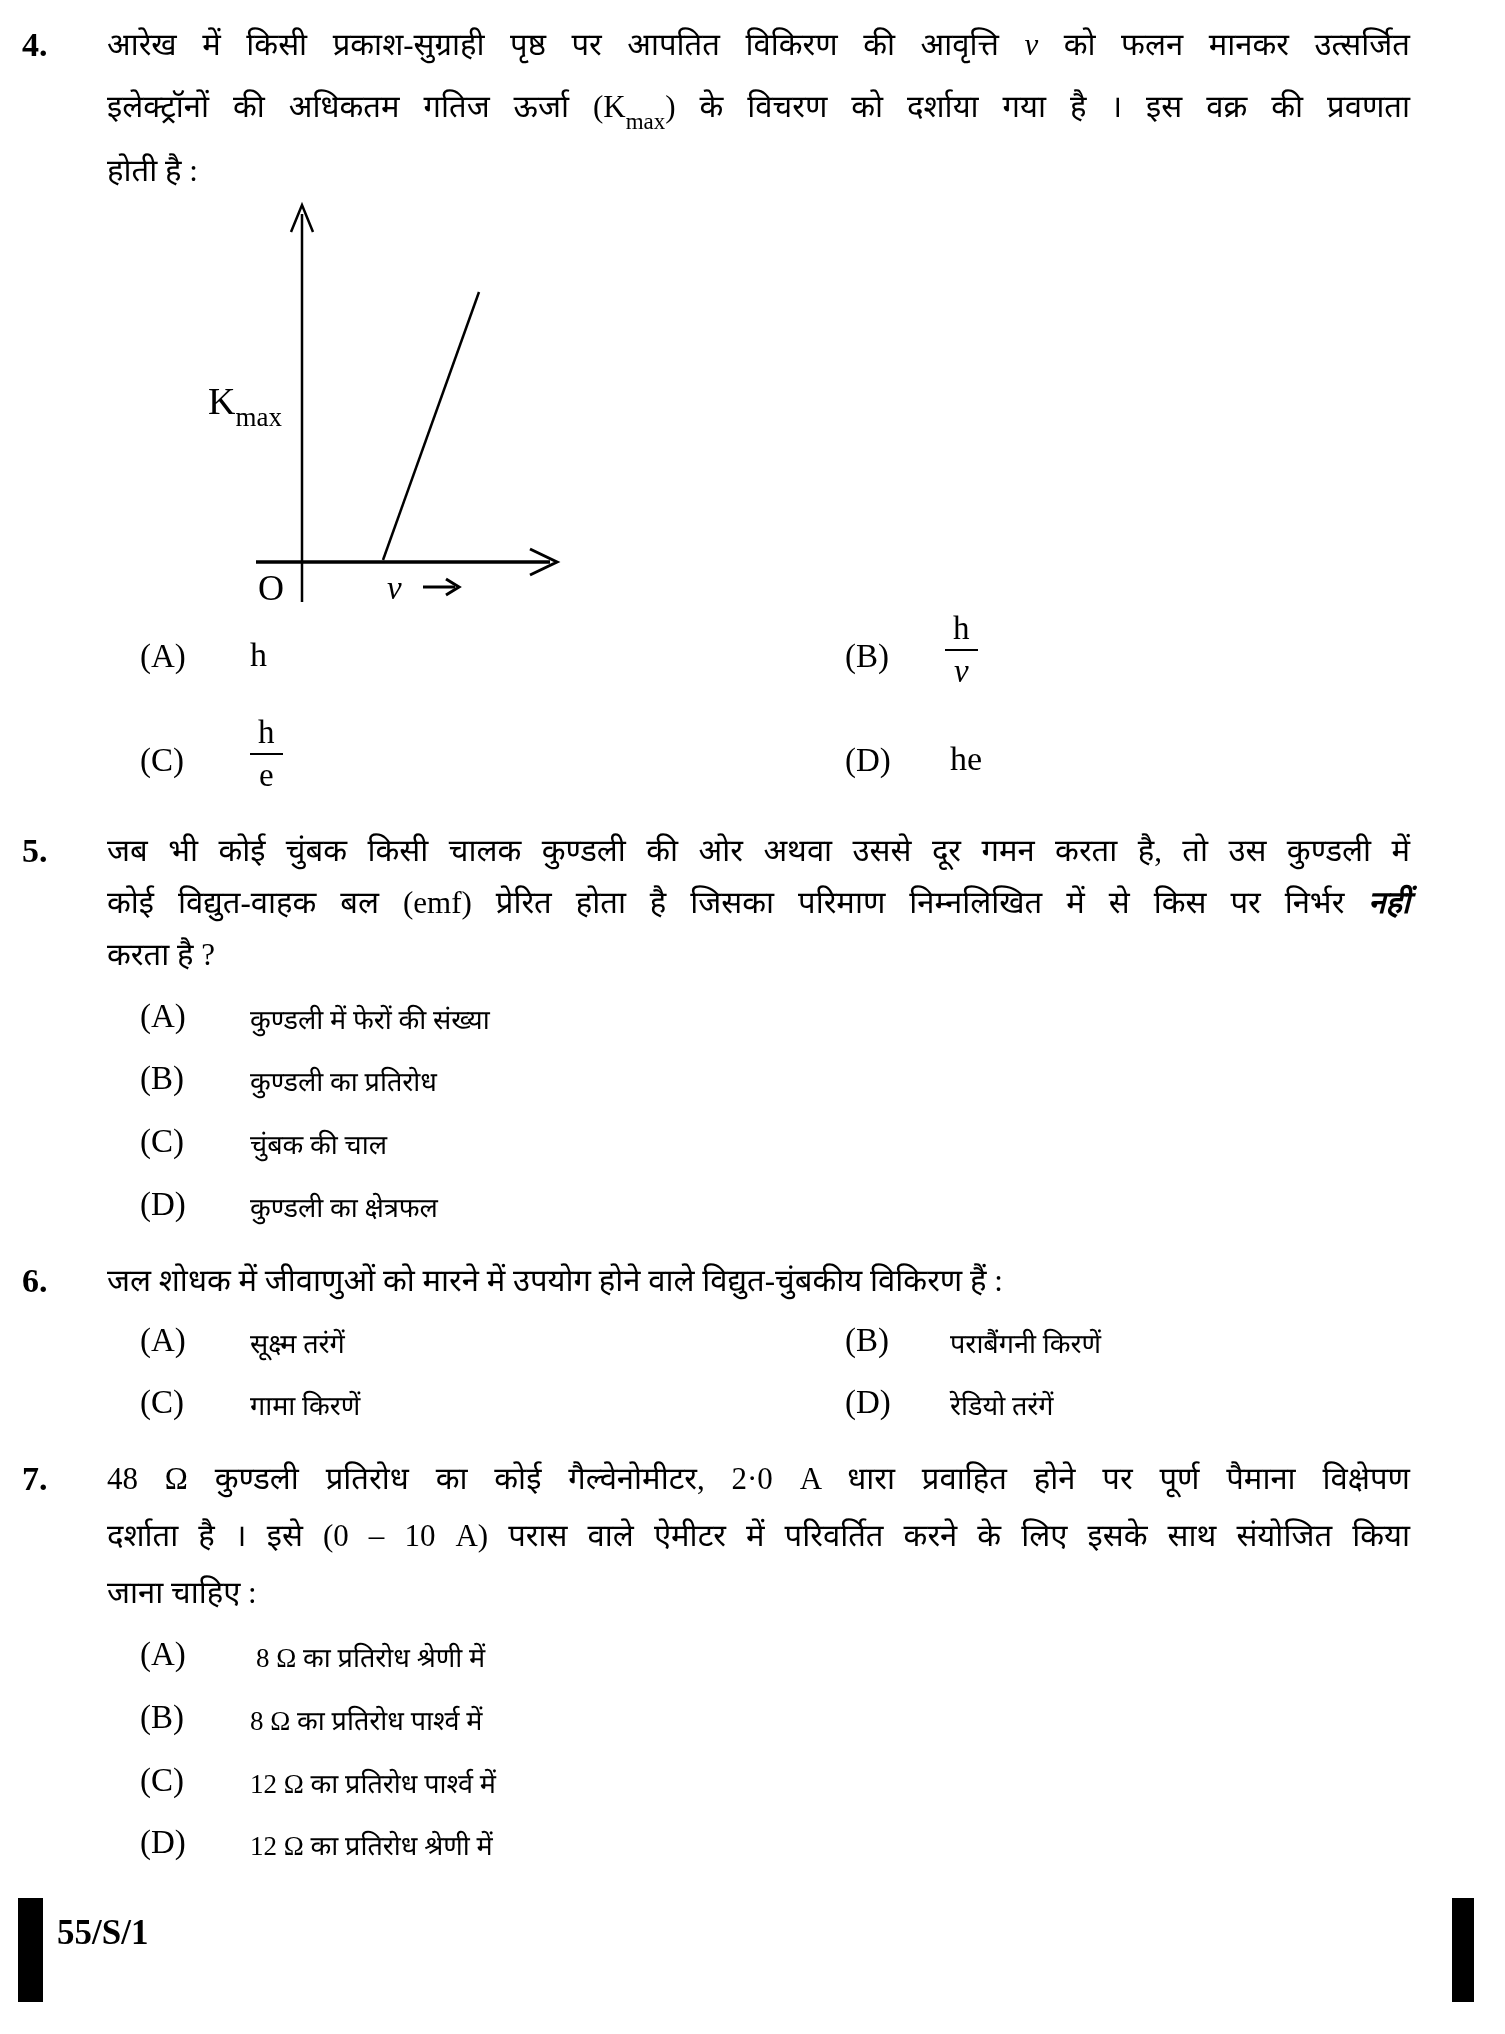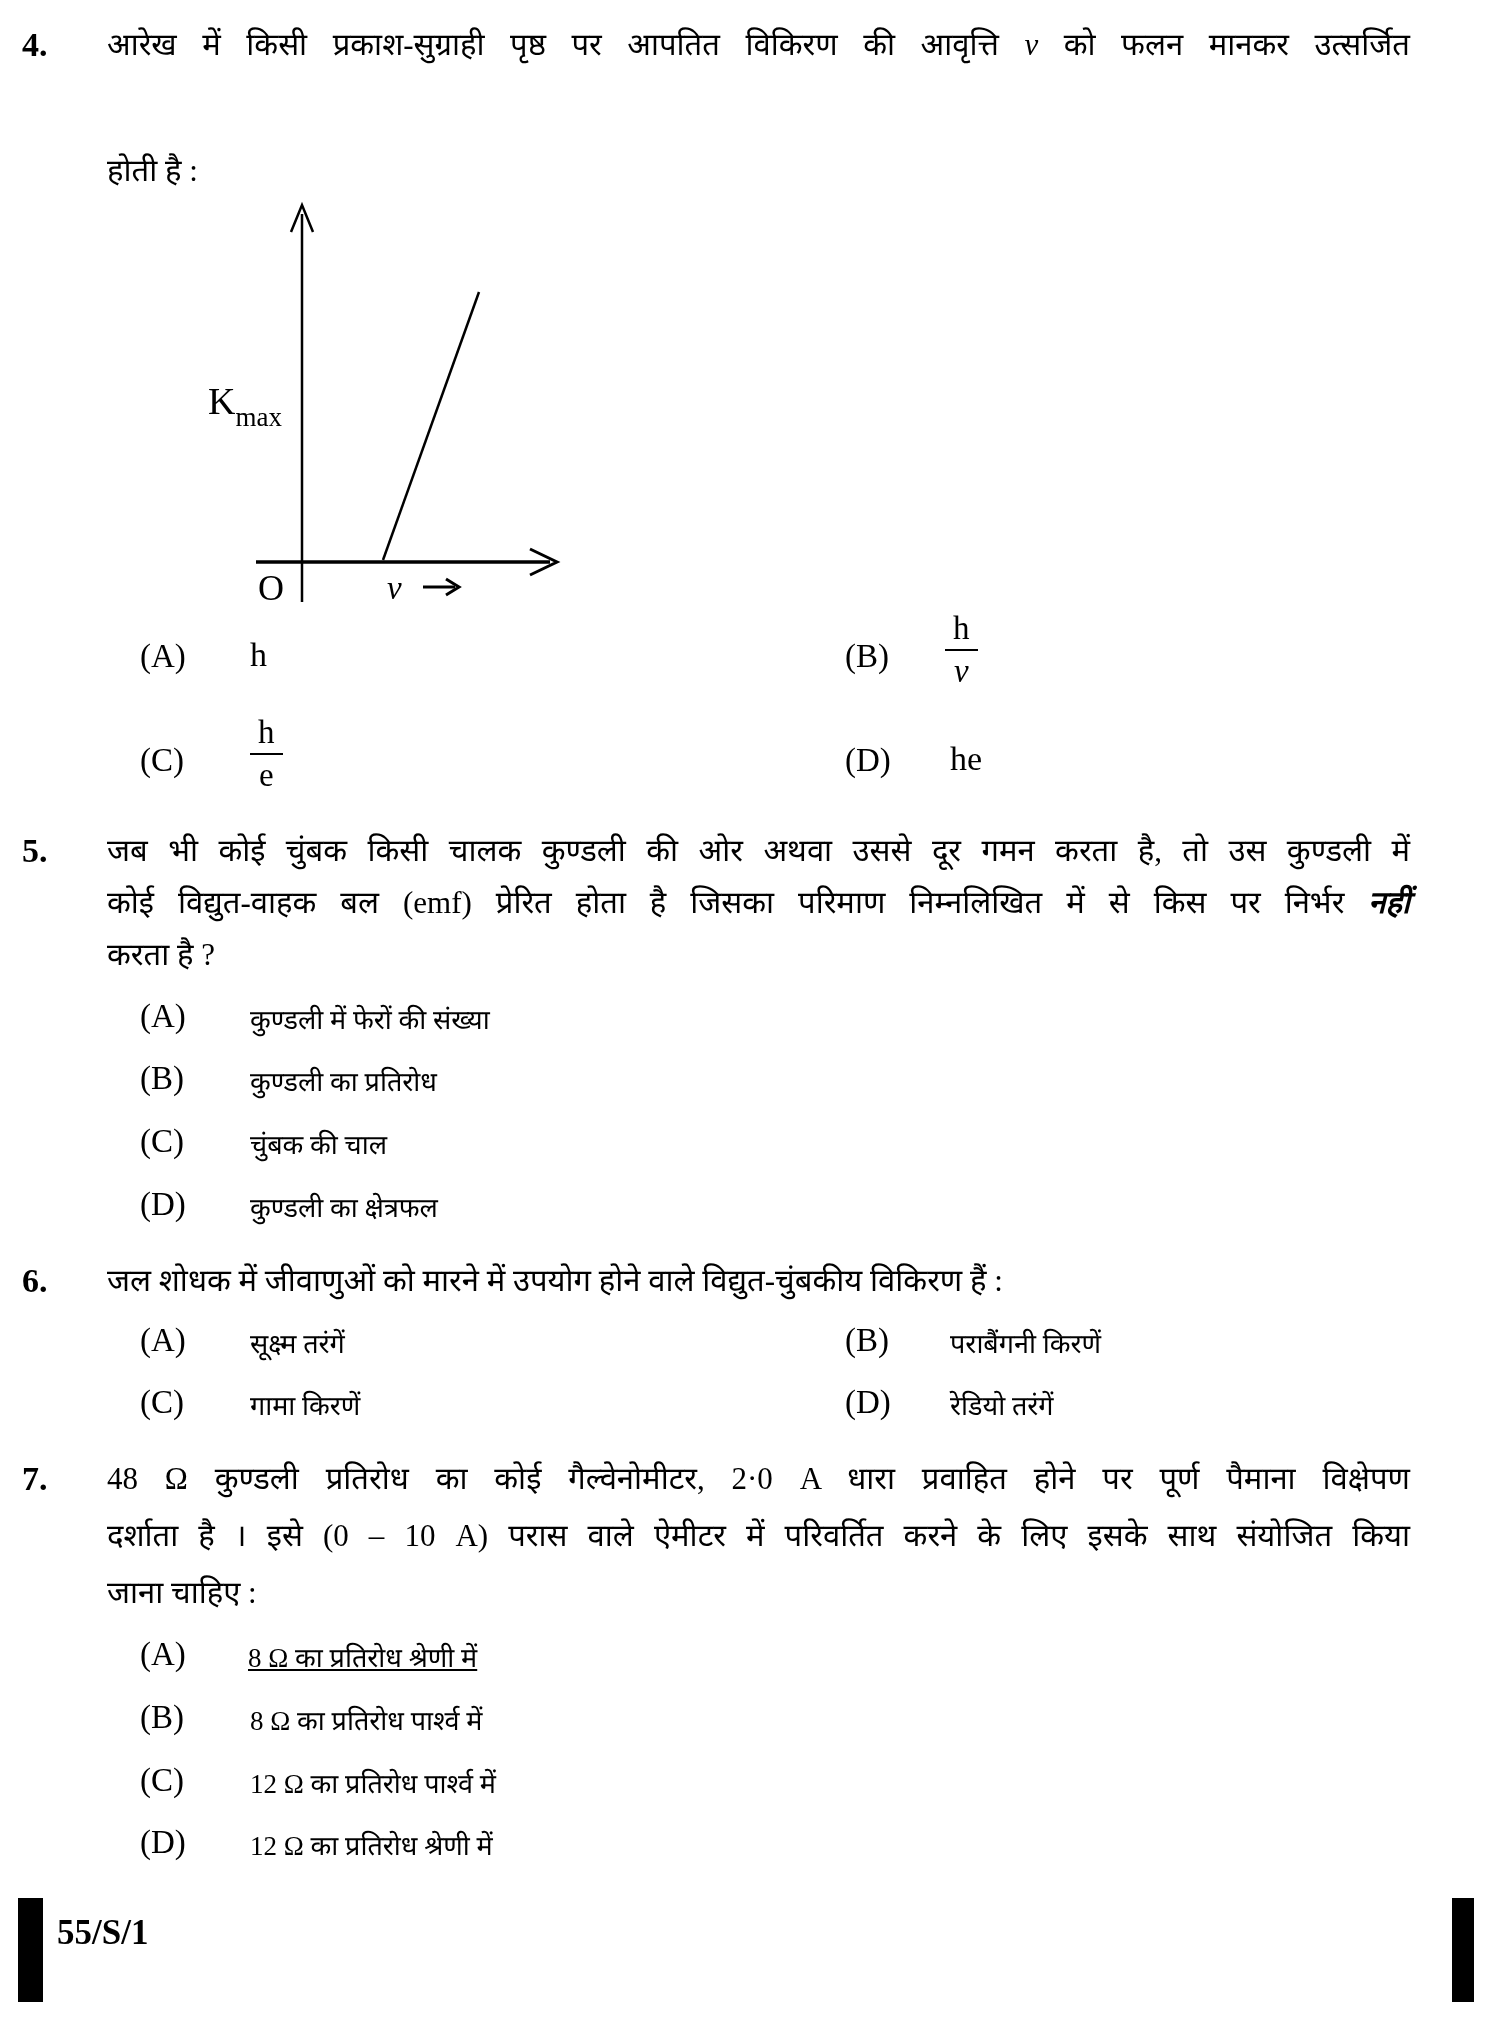--- a/index.html
+++ b/index.html
@@ -31,20 +31,21 @@
 </style>
 </head>
 <body>
 
 <div class="sheet">
 
   <div class="abs qnum" style="left:22px;top:26px;">4.</div>
 
   <div class="abs qline jline" style="left:107px;top:24px;"><span>आरेख में किसी प्रकाश-सुग्राही पृष्ठ पर आपतित विकिरण की आवृत्ति </span><span class="it">ν</span><span> को फलन मानकर उत्सर्जित</span></div>
 
+  <div class="abs qline jline" style="left:107px;top:86px;"><span>इलेक्ट्रॉनों की अधिकतम गतिज ऊर्जा (K</span><span class="ksub">max</span><span>) के विचरण को दर्शाया गया है । इस वक्र की प्रवणता</span></div>
 
   <div class="abs qline" style="left:107px;top:150px;">होती है :</div>
 
   <svg class="abs" style="left:180px;top:200px;" width="400" height="410" viewBox="0 0 400 410">
 
     <line x1="122" y1="402" x2="122" y2="14" stroke="#000" stroke-width="2.5"></line>
     <path d="M111 32 L122 5 L133 32" fill="none" stroke="#000" stroke-width="2.5"></path>
 
     <line x1="76" y1="362" x2="370" y2="362" stroke="#000" stroke-width="3.5"></line>
     <path d="M350 349 L377 362 L350 375" fill="none" stroke="#000" stroke-width="3"></path>
@@ -101,21 +102,21 @@
   <div class="abs opttext" style="left:250px;top:1386px;">गामा किरणें</div>
   <div class="abs optletter" style="left:845px;top:1384px;">(D)</div>
   <div class="abs opttext" style="left:950px;top:1386px;">रेडियो तरंगें</div>
 
   <div class="abs qnum" style="left:22px;top:1460px;">7.</div>
   <div class="abs qline jline" style="left:107px;top:1458px;">48 Ω कुण्डली प्रतिरोध का कोई गैल्वेनोमीटर, 2·0 A धारा प्रवाहित होने पर पूर्ण पैमाना विक्षेपण</div>
   <div class="abs qline jline" style="left:107px;top:1515px;">दर्शाता है । इसे (0 – 10 A) परास वाले ऐमीटर में परिवर्तित करने के लिए इसके साथ संयोजित किया</div>
   <div class="abs qline" style="left:107px;top:1572px;">जाना चाहिए :</div>
 
   <div class="abs optletter" style="left:140px;top:1636px;">(A)</div>
-  <div class="abs opttext" style="left:248px;top:1638px;text-decoration:underline;">8 Ω का प्रतिरोध श्रेणी में</div>
+  <div class="abs opttext" style="left:256px;top:1638px;">8 Ω का प्रतिरोध श्रेणी में</div>
   <div class="abs optletter" style="left:140px;top:1699px;">(B)</div>
   <div class="abs opttext" style="left:250px;top:1701px;text-align:right;">8 Ω का प्रतिरोध पार्श्व में</div>
   <div class="abs optletter" style="left:140px;top:1762px;">(C)</div>
   <div class="abs opttext" style="left:250px;top:1764px;">12 Ω का प्रतिरोध पार्श्व में</div>
   <div class="abs optletter" style="left:140px;top:1824px;">(D)</div>
   <div class="abs opttext" style="left:250px;top:1826px;">12 Ω का प्रतिरोध श्रेणी में</div>
 
   <div class="abs bar" style="left:18px;top:1898px;width:25px;height:104px;"></div>
   <div class="abs footer-text" style="left:57px;top:1913px;">55/S/1</div>
   <div class="abs bar" style="left:1452px;top:1898px;width:22px;height:104px;"></div>

